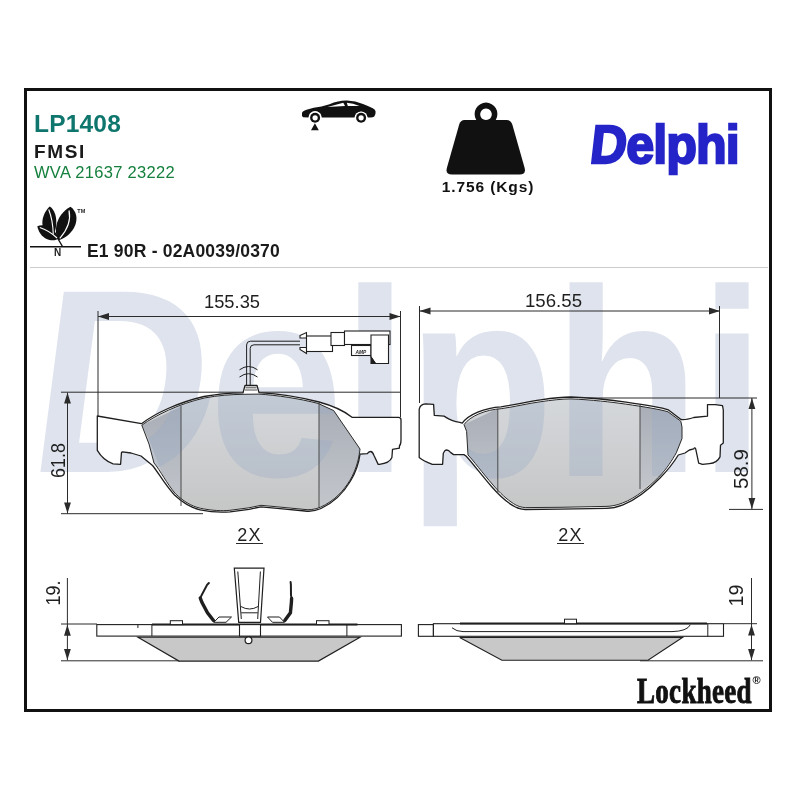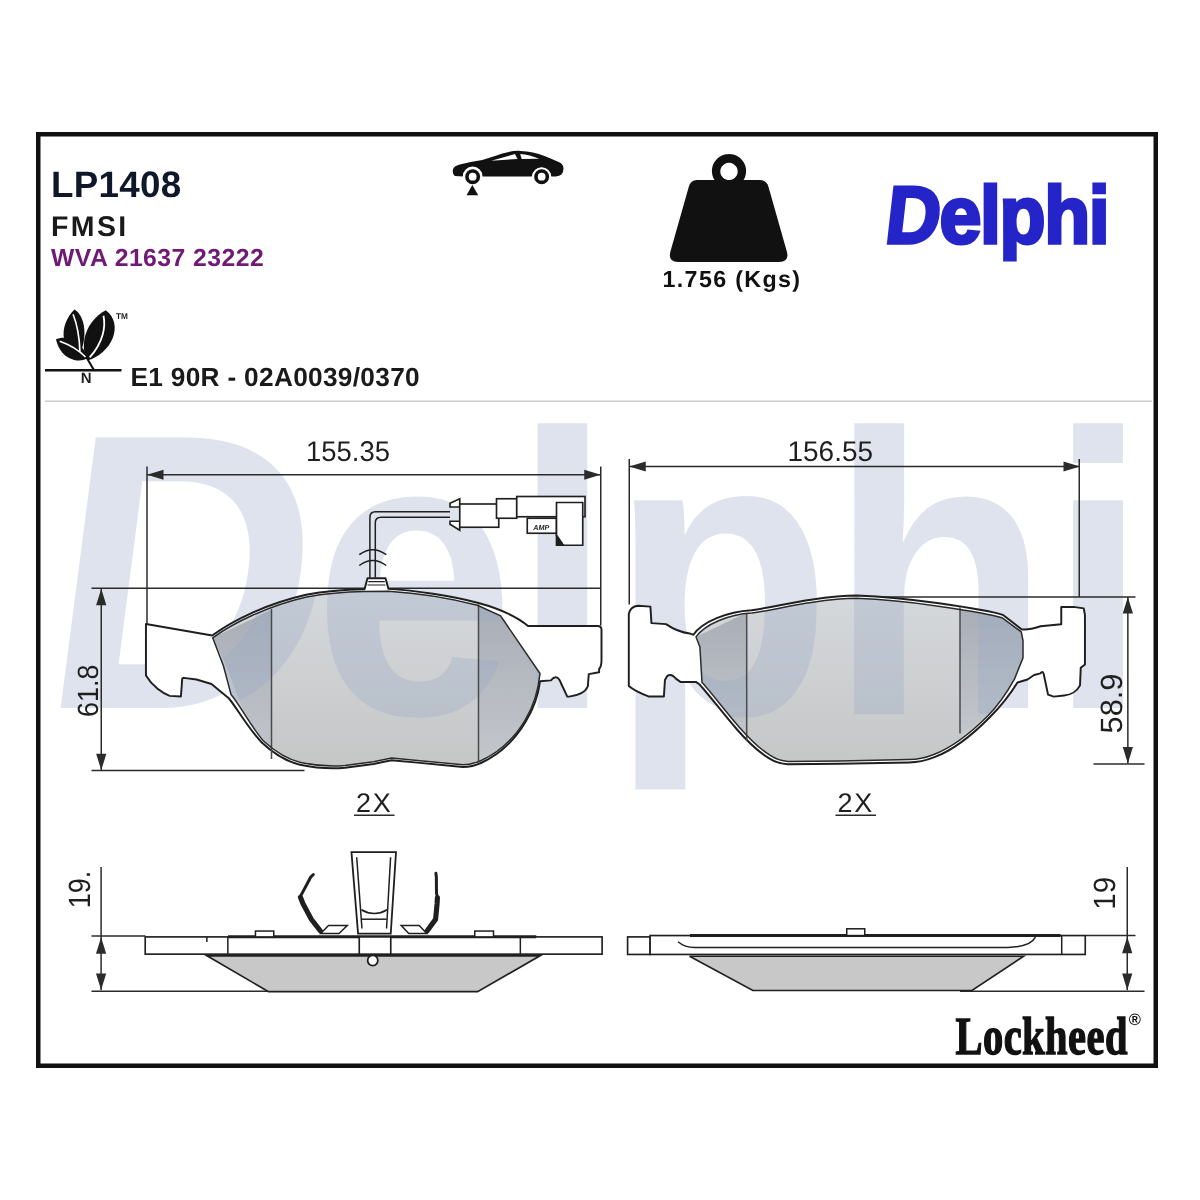--- a/index.html
+++ b/index.html
@@ -1,23 +1,23 @@
 <!DOCTYPE html>
 <html><head>
 <meta charset="utf-8">
 <style>
   html,body{margin:0;padding:0;width:800px;height:800px;background:#fff;overflow:hidden;}
   body{font-family:"Liberation Sans",sans-serif;position:relative;}
   .abs{position:absolute;}
   #frame{left:24px;top:88px;width:742px;height:618px;border:3px solid #111;}
   #wm{left:36px;top:287px;width:802px;height:260px;font-weight:bold;font-size:262px;line-height:189px;
       color:#dee3ed;transform:scaleX(0.923);transform-origin:0 0;letter-spacing:-2px;}
-  #lp{left:34px;top:109.5px;font-size:24.5px;font-weight:bold;color:#0f172a;letter-spacing:0.2px;}
+  #lp{left:34px;top:109.5px;font-size:24.5px;font-weight:bold;color:#0f766e;letter-spacing:0.2px;}
   #fmsi{left:34px;top:141px;font-size:19px;font-weight:bold;color:#1a1a1a;letter-spacing:1.6px;}
-  #wva{left:34px;top:162.5px;font-size:16.5px;font-weight:bold;color:#701a75;letter-spacing:0.3px;}
+  #wva{left:34px;top:162.5px;font-size:16.5px;font-weight:normal;color:#15803d;letter-spacing:0.3px;}
   #dlogo{left:591px;top:113px;font-size:54px;font-weight:bold;color:#2424c8;
          transform:scaleX(0.93);transform-origin:0 0;letter-spacing:-1px;-webkit-text-stroke:2.3px #2424c8;}
   #dlogo .dk{display:inline-block;transform:skewX(-7deg);}
   .dk2{display:inline-block;transform:skewX(-8deg);}
   #e190{left:87px;top:240.5px;font-size:17.5px;font-weight:bold;color:#1a1a1a;letter-spacing:0.2px;}
   #kgs{left:408px;top:177.5px;width:160px;text-align:center;font-size:15.5px;font-weight:bold;color:#111;letter-spacing:0.9px;}
   #lock{left:637px;top:681px;font-size:27px;font-weight:bold;font-family:"Liberation Serif",serif;
         color:#111;transform:scaleY(1.32);transform-origin:0 100%;letter-spacing:0.3px;-webkit-text-stroke:0.7px #111;}
   #lockr{left:752.5px;top:674px;font-size:11px;font-weight:bold;color:#111;}
 </style>

